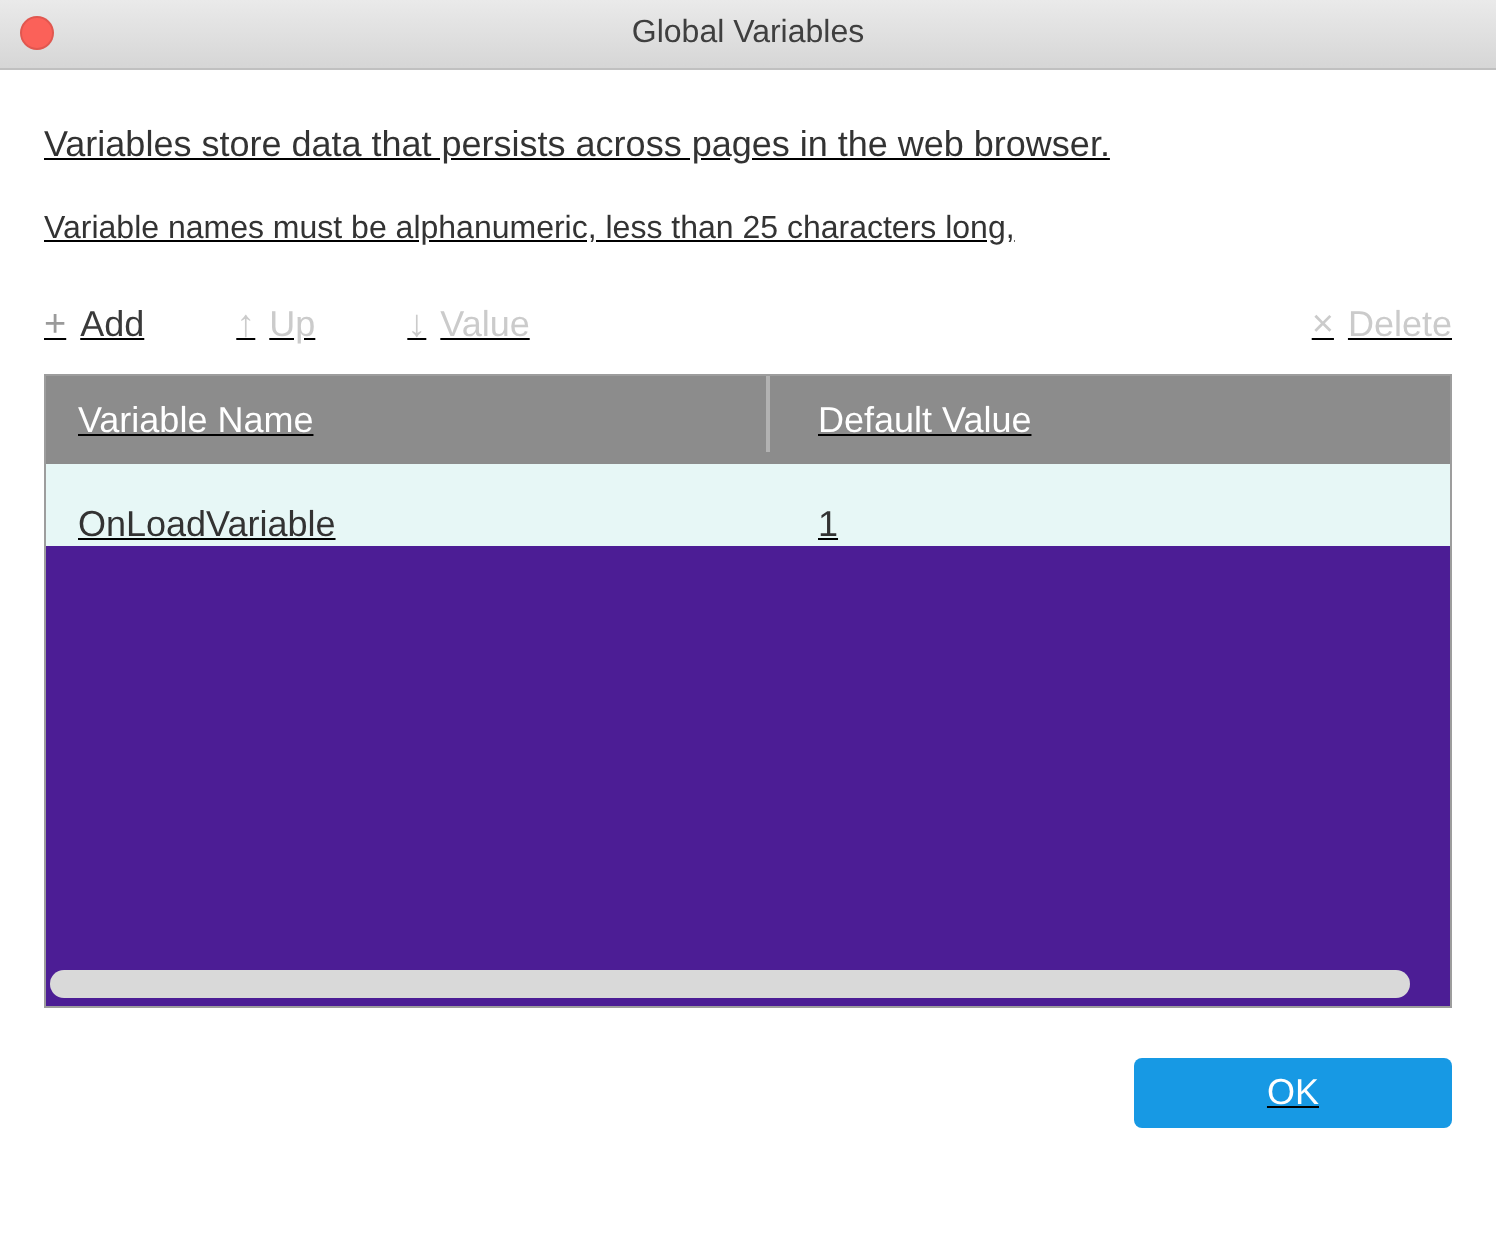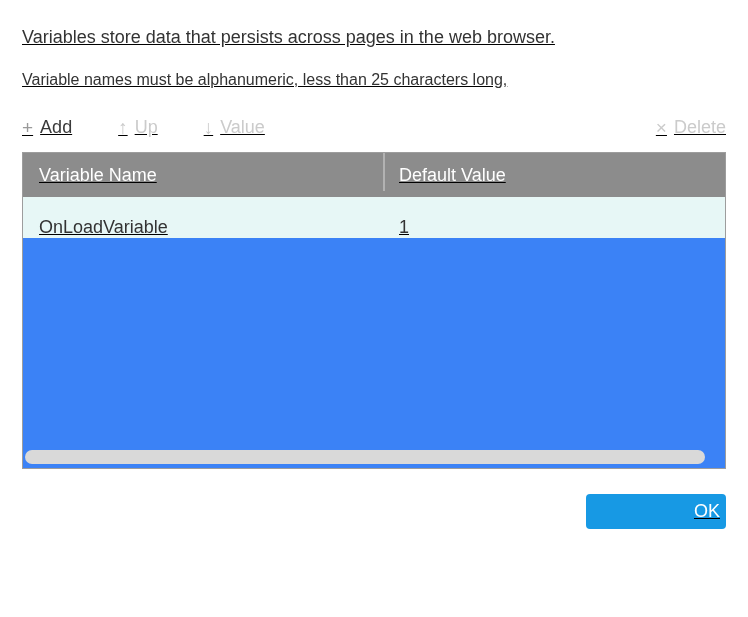--- a/index.html
+++ b/index.html
@@ -78,41 +78,41 @@
   .tbtn .ticon { color: #9a9a9a; font-size: 19px; line-height: 1; }
   .tbtn.disabled, .tbtn.disabled .ticon { color: #cbcbcb; cursor: default; }
   .tbtn-delete { margin-left: auto; }
   
   .gtable {
     position: relative;
     margin-top: 14px;
     width: 702px;
     height: 315px;
     border: 1px solid #9d9d9d;
-    background: #3b82f6;
+    background: #4c1d95;
   }
   .thead {
     position: relative;
     height: 44px;
     background: #8c8c8c;
     display: flex;
     align-items: center;
     color: #ffffff;
     font-size: 18px;
   }
   .col-divider {
     position: absolute;
     left: 360px;
     top: 0;
     width: 2px;
     height: 38px;
     background: #b2b2b2;
   }
   .cell-1 { width: 360px; padding-left: 16px; box-sizing: border-box; flex: none; }
-  .cell-2 { padding-left: 16px; }
+  .cell-2 { padding-left: 26px; }
   .trow {
     height: 41px;
     display: flex;
     align-items: flex-end;
     font-size: 18px;
     color: #333333;
     cursor: default;
   }
   .trow.selected { background: #e7f7f6; }
   .hscroll {
@@ -128,37 +128,40 @@
     border-radius: 7px;
     background: #d9d9d9;
   }
   
   .footer {
     margin-top: 25px;
     display: flex;
     justify-content: flex-end;
   }
   .ok-btn {
-    width: 140px;
+    width: 159px;
     height: 35px;
     background: #1799e4;
     color: #ffffff;
     border: none;
     border-radius: 4px;
     font-family: inherit;
     font-size: 18px;
     cursor: pointer;
-    text-align: right;
   }
 </style>
 </head>
 <body>
 
 <div class="window">
 
+  <div class="titlebar">
+    <span class="close-btn"></span>
+    <span class="title">Global Variables</span>
+  </div>
 
   <div class="content">
 
     <p class="desc1">Variables store data that persists across pages in the web browser.</p>
     <p class="desc2">
       <span>Variable names must be alphanumeric, less than 25 characters long,</span><br>
     </p>
 
     <div class="toolbar">
       <button class="tbtn">

